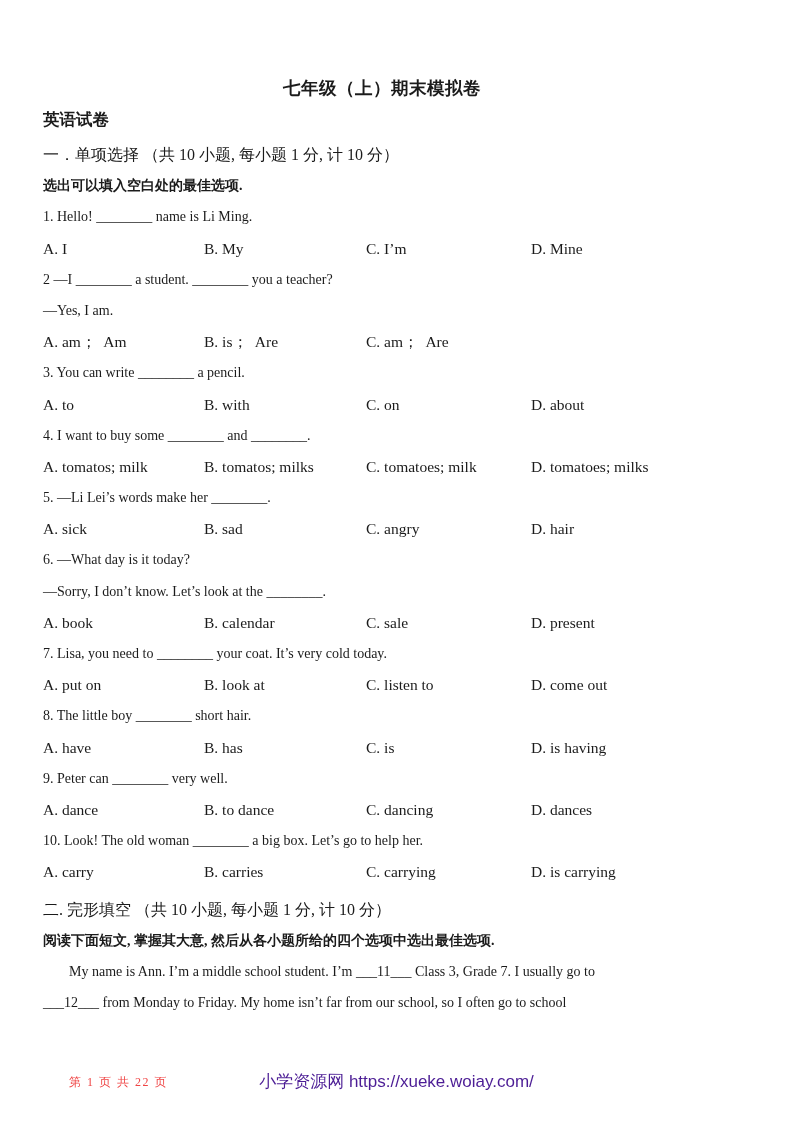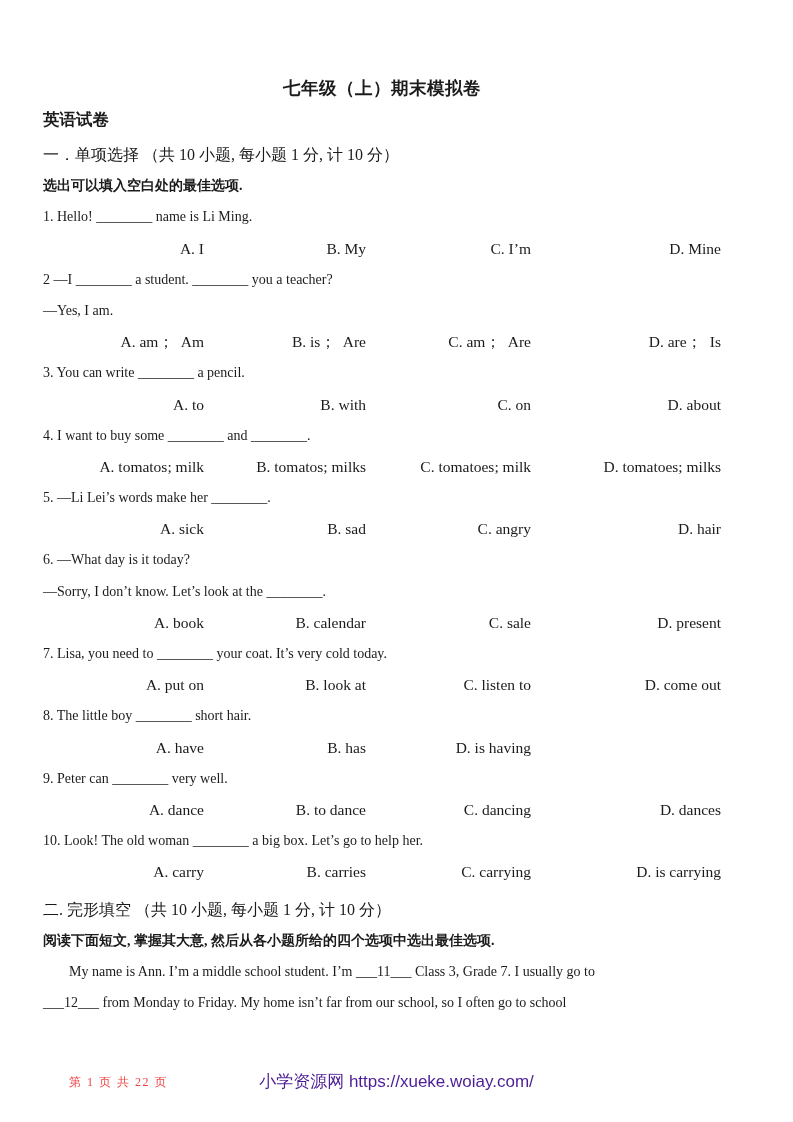--- a/index.html
+++ b/index.html
@@ -44,21 +44,20 @@
     font-size: 16px;
     margin-top: 6px;
   }
   .cn-bold { font-weight: bold; }
   .options-row {
     display: grid;
     grid-template-columns: 161px 162px 165px 1fr;
     height: 31.2px;
     line-height: 31.2px;
     font-size: 15.5px;
-    text-align: right;
   }
   .opt { white-space: pre; }
   .indent { padding-left: 26px; }
   .footer {
     position: absolute;
     left: 0;
     right: 0;
     top: 1068px;
     height: 28px;
   }
@@ -101,21 +100,20 @@
     <span class="opt">C. I’m</span>
     <span class="opt">D. Mine</span>
   </div>
 
   <div class="line">2 —I ________ a student. ________ you a teacher?</div>
   <div class="line">—Yes, I am.</div>
   <div class="options-row">
     <span class="opt">A. am；  Am</span>
     <span class="opt">B. is；  Are</span>
     <span class="opt">C. am；  Are</span>
-    <span class="opt">D. are；  Is</span>
   </div>
 
   <div class="line">3. You can write ________ a pencil.</div>
   <div class="options-row">
     <span class="opt">A. to</span>
     <span class="opt">B. with</span>
     <span class="opt">C. on</span>
     <span class="opt">D. about</span>
   </div>
 
@@ -149,20 +147,21 @@
     <span class="opt">A. put on</span>
     <span class="opt">B. look at</span>
     <span class="opt">C. listen to</span>
     <span class="opt">D. come out</span>
   </div>
 
   <div class="line">8. The little boy ________ short hair.</div>
   <div class="options-row">
     <span class="opt">A. have</span>
     <span class="opt">B. has</span>
+    <span class="opt">C. is</span>
     <span class="opt">D. is having</span>
   </div>
 
   <div class="line">9. Peter can ________ very well.</div>
   <div class="options-row">
     <span class="opt">A. dance</span>
     <span class="opt">B. to dance</span>
     <span class="opt">C. dancing</span>
     <span class="opt">D. dances</span>
   </div>

